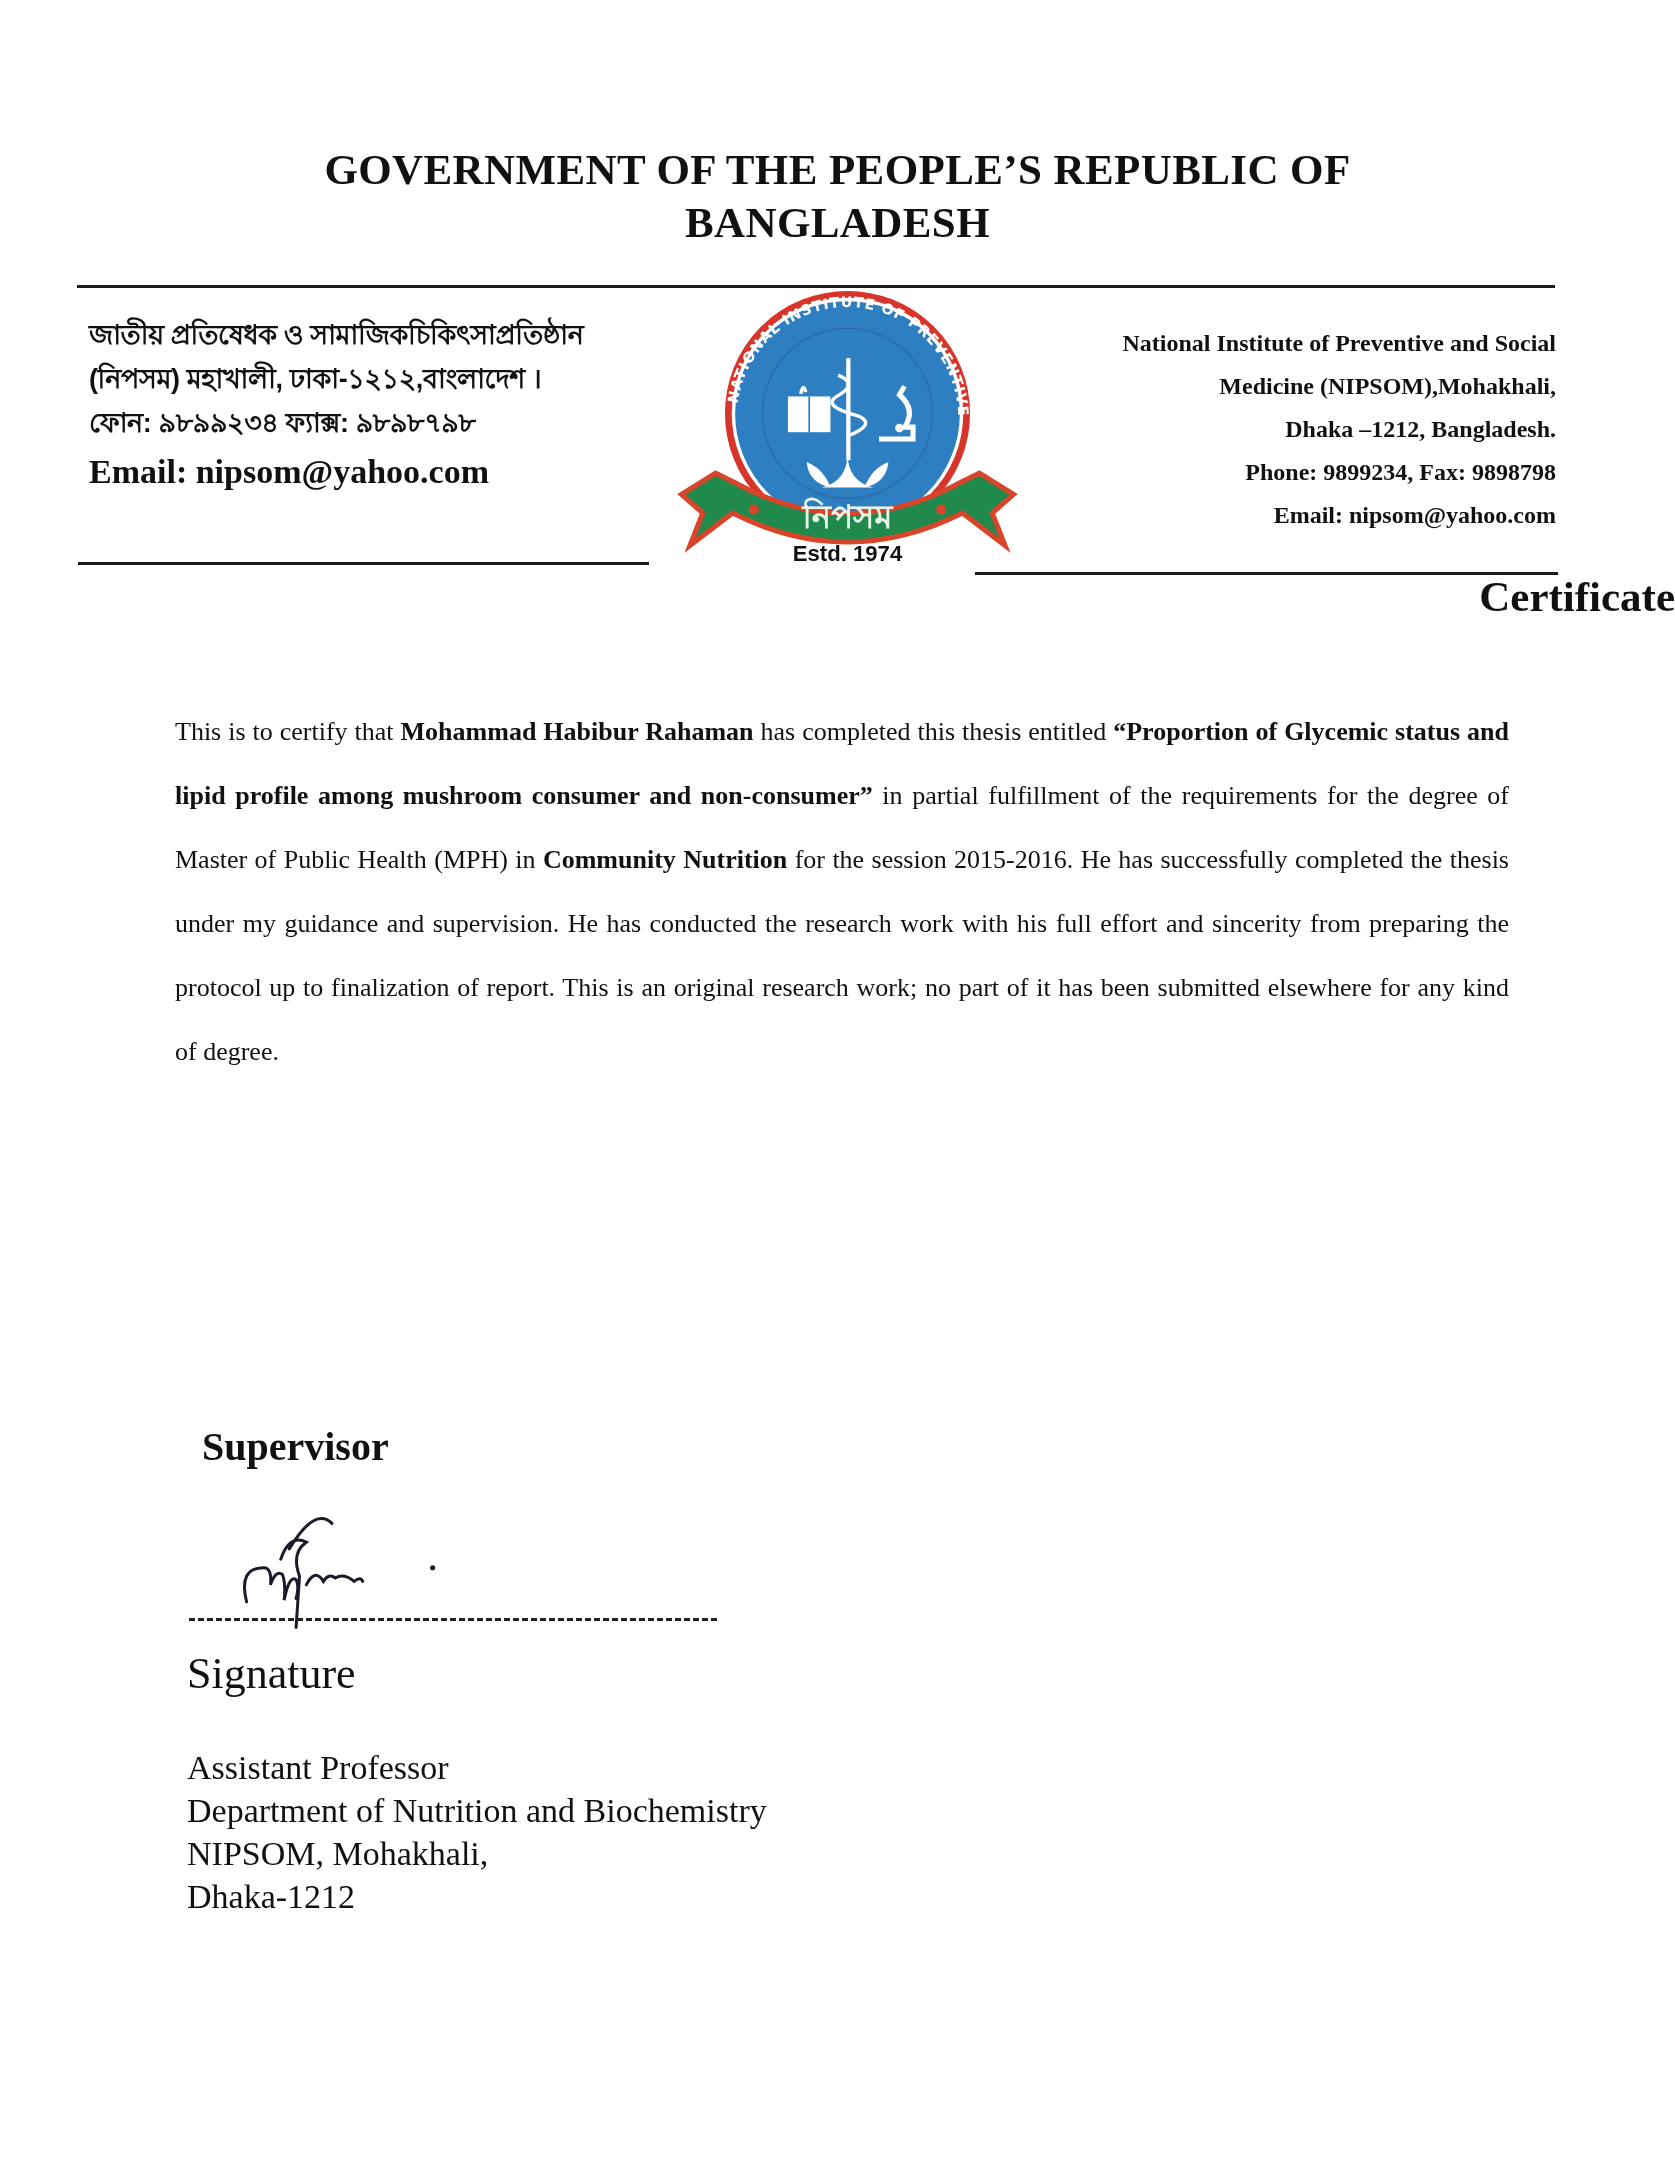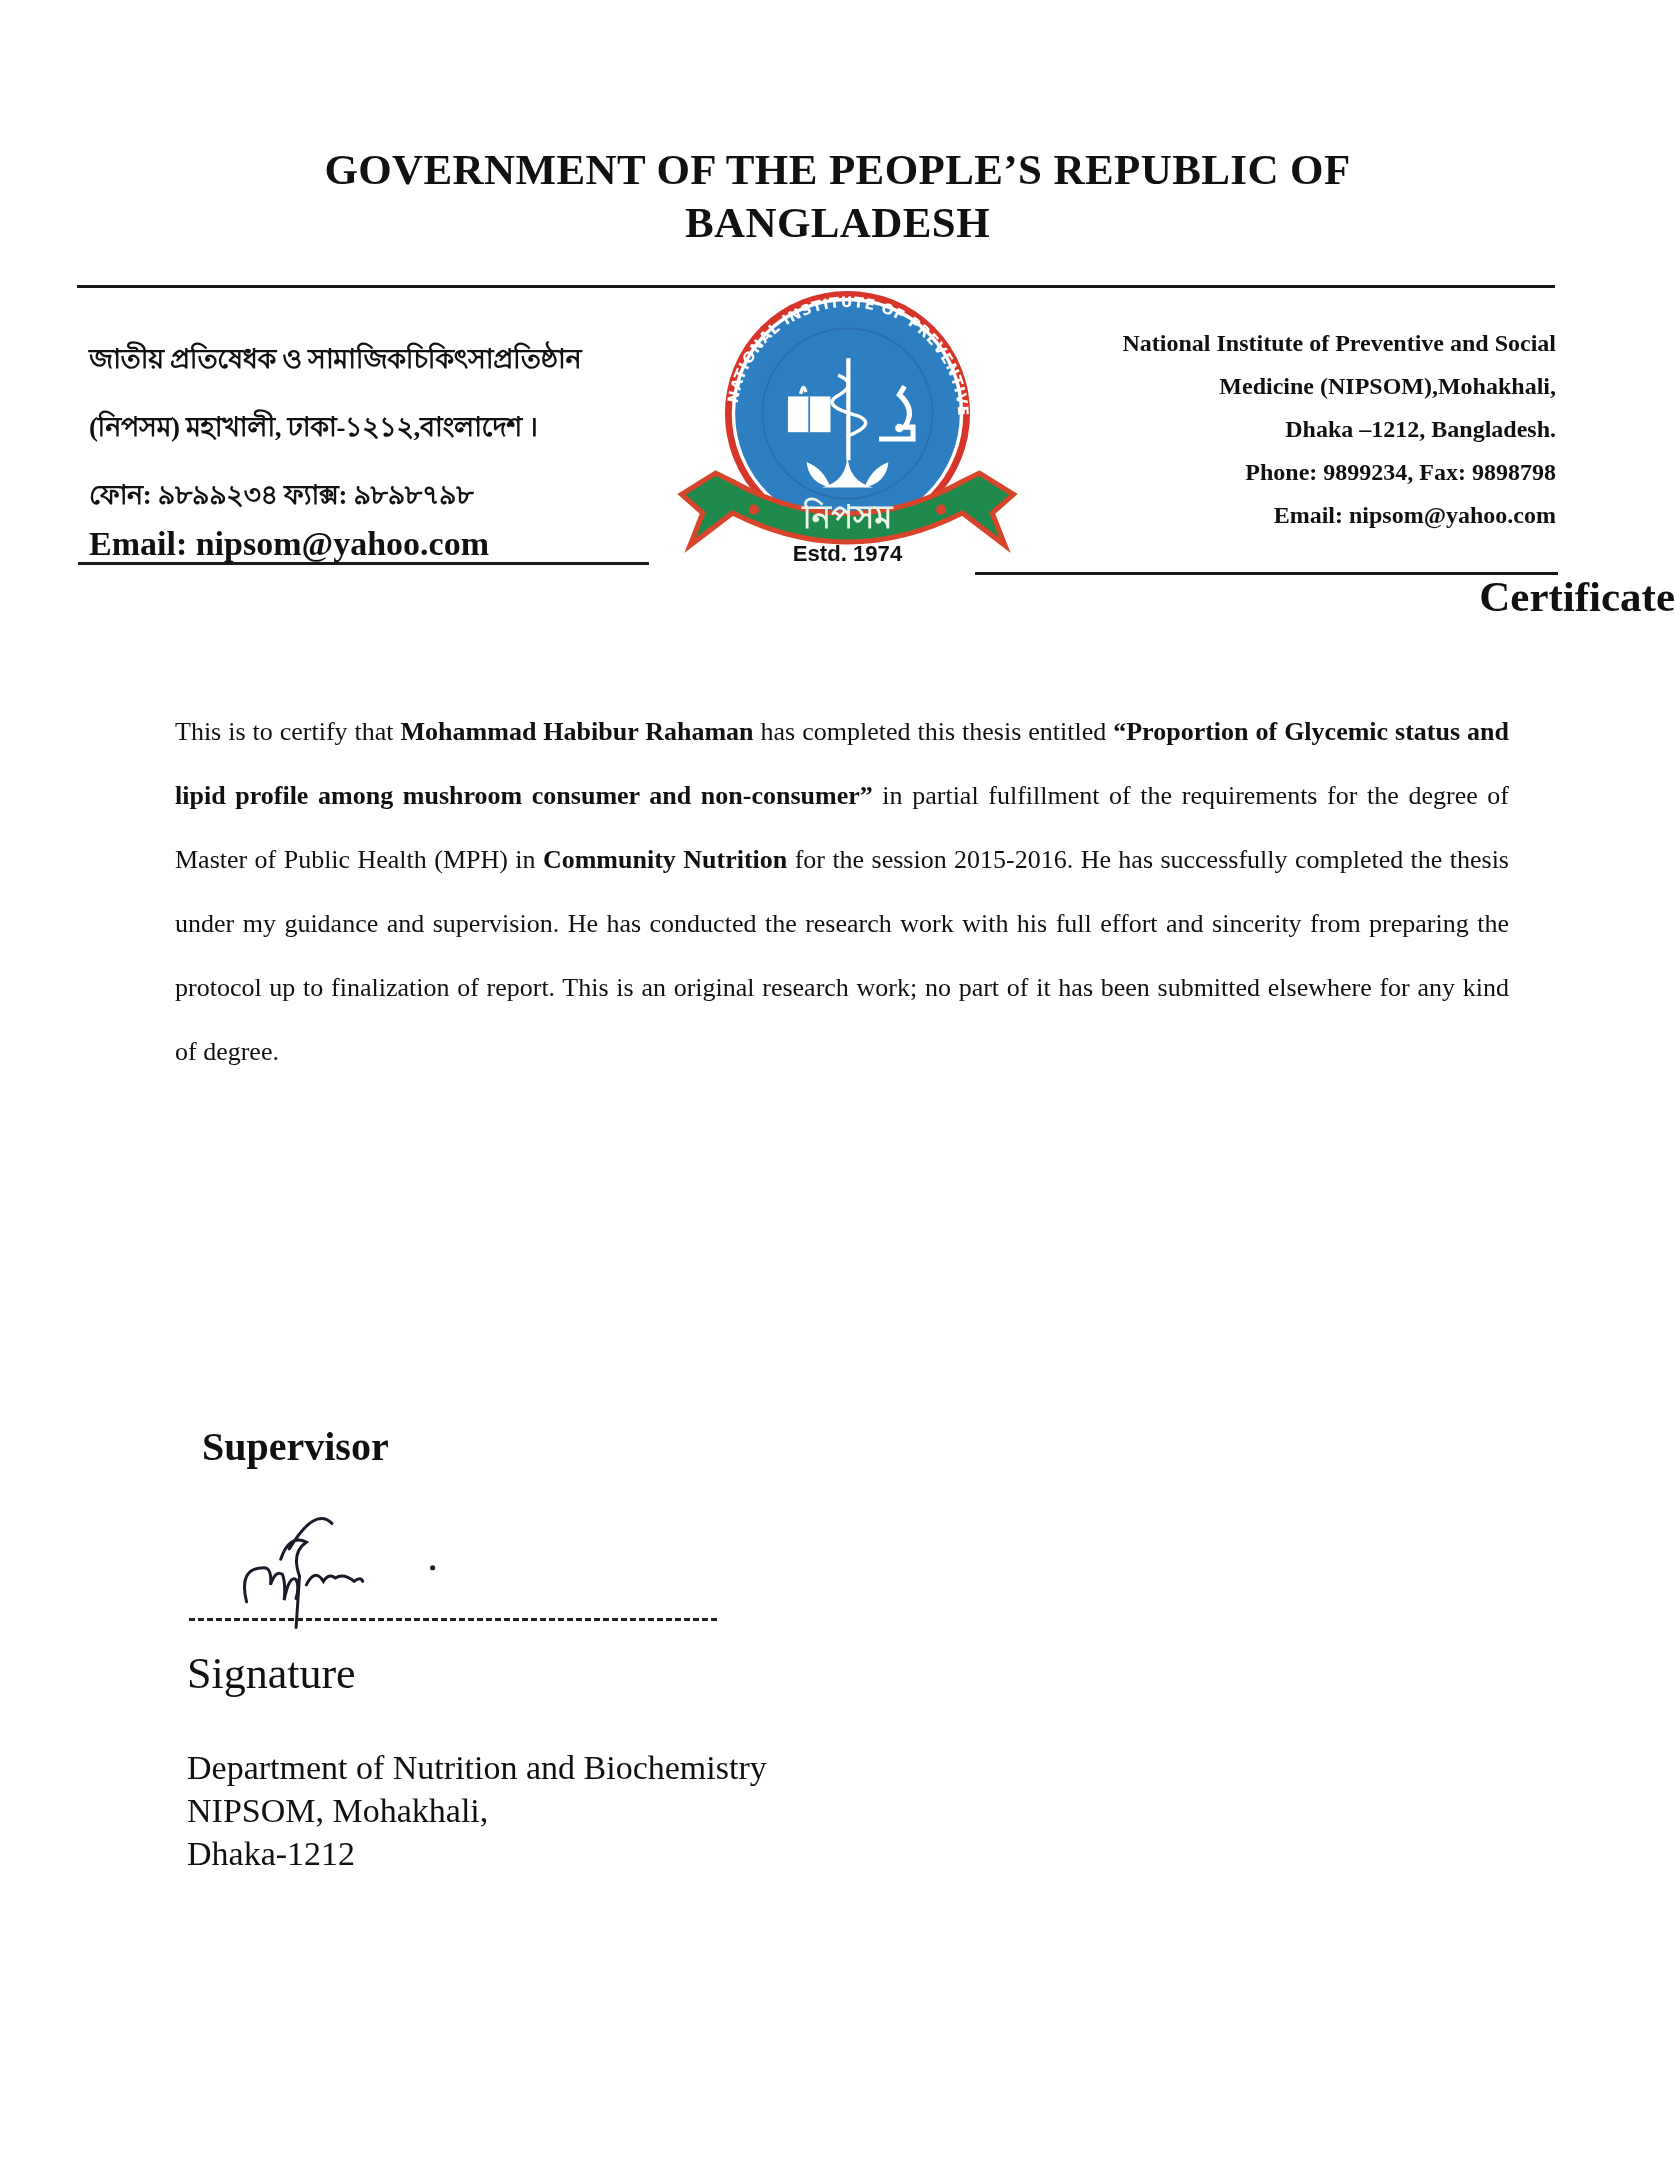--- a/index.html
+++ b/index.html
@@ -9,21 +9,21 @@
   }
   .gov-title {
     position: absolute; left: 0; top: 143px; width: 1675px; text-align: center;
     font-weight: bold; font-size: 43px; line-height: 53px; letter-spacing: 0.4px;
   }
   .hline { position: absolute; height: 3.4px; background: #1a1a1a; }
   .left-block {
     position: absolute; left: 89px; top: 313px; width: 579px;
     font-weight: bold; font-size: 29px; line-height: 44px;
   }
-  .left-block .bn { font-family: Liberation Serif, serif; font-size: 27px; letter-spacing: -0.4px; margin-top: 24px; }
+  .left-block .bn { font-family: Liberation Sans, sans-serif; font-size: 27px; letter-spacing: -0.4px; }
   .left-block .email { font-size: 34px; margin-top: 5.1px; }
   .right-block {
     position: absolute; right: 119px; top: 322px; width: 613px; text-align: right;
     font-weight: bold; font-size: 24px; line-height: 43px;
   }
   .logo { position: absolute; left: 656px; top: 290px; width: 383px; height: 281px; }
   .cert-heading {
     position: absolute; left: 0; top: 572px; width: 1675px; text-align: right;
     font-weight: bold; font-size: 43px;
   }
@@ -109,17 +109,18 @@
   <path d="M30 110 q-10 -40 20 -40 q10 0 8 20 q6 -18 14 -12 q4 10 2 30 q6 -30 14 -24 q4 8 0 22
            M70 60 q10 -30 30 -20 q-18 12 -8 40 l-4 60
            M80 48 q30 -50 50 -30
            M100 90 q10 -20 20 -4 q6 -10 14 -4 q10 -6 22 4 q8 -6 10 0" stroke="#1a1a2a" stroke-width="3.5" fill="none" stroke-linecap="round"></path>
   <circle cx="248" cy="70" r="3" fill="#1a1a2a"></circle>
 </svg>
 <div class="sig-line"></div>
 <div class="signature-label">Signature</div>
 
 <div class="sup-details">
+  <div>Assistant Professor</div>
   <div>Department of Nutrition and Biochemistry</div>
   <div>NIPSOM, Mohakhali,</div>
   <div>Dhaka-1212</div>
 </div>
 
 
 </body></html>

